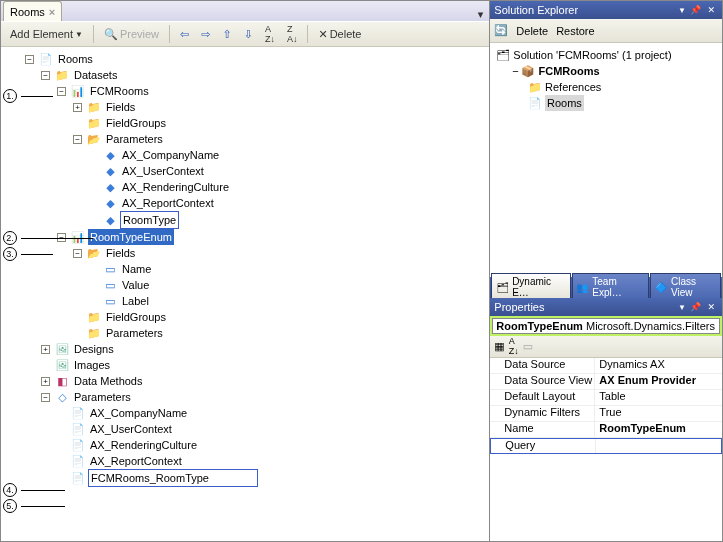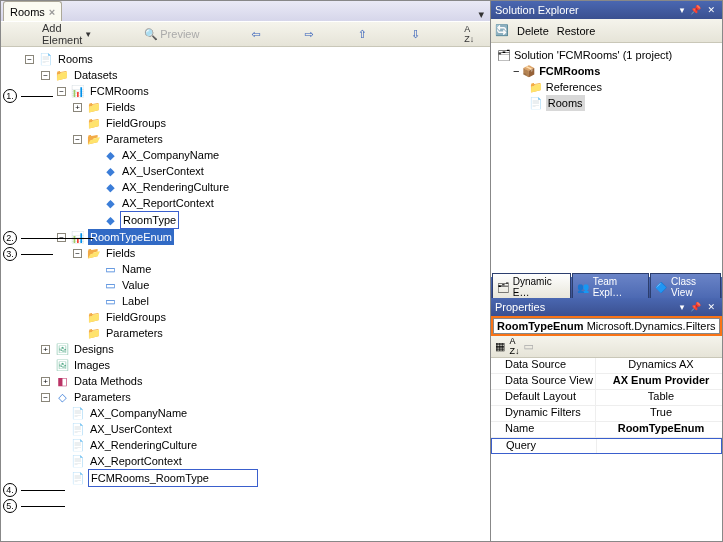--- a/index.html
+++ b/index.html
@@ -1,26 +1,26 @@
 <!DOCTYPE html>
 <html><head>
 <meta charset="utf-8">
 <style>
 * { box-sizing: border-box; margin: 0; padding: 0; }
 body { font-family: Tahoma, "Segoe UI", sans-serif; font-size: 11px; background: #fff; color: #000; width: 723px; height: 542px; overflow: hidden; position: relative; }
 .root { display: flex; width: 723px; height: 542px; border: 1px solid #888; }
 .left-pane { width: 490px; display: flex; flex-direction: column; border-right: 1px solid #888; }
-.right-pane { width: 232px; display: flex; flex-direction: column; background: #f97316; }
+.right-pane { width: 232px; display: flex; flex-direction: column; background: #bef264; }
 .tab-bar { height: 20px; background: linear-gradient(#eaeaf6, #d6d6ea); display: flex; align-items: flex-end; }
 .tab { height: 20px; padding: 2px 6px; background: #fbfbf2; border: 1px solid #aca899; border-bottom: none; border-top-left-radius:3px; border-top-right-radius:3px; display: flex; align-items: center; gap:4px; margin-left:2px;}
 .tab .x { color:#999; font-weight:bold; cursor:default; }
 .tab-bar .spacer { flex:1; }
 .dropdown-arrow { color:#fff; padding:0 6px; }
 .toolbar { height: 26px; background: linear-gradient(#f5f4ec, #e6e4d8); border-top:1px solid #fff; border-bottom:1px solid #c9c7b8; display:flex; align-items:center; padding:0 4px; gap:2px; }
-.toolbar .btn { padding: 2px 4px; display:flex; align-items:center; gap:2px; color:#333; border:1px solid transparent;margin-left:32px; }
+.toolbar .btn { padding: 2px 4px; display:flex; align-items:center; gap:2px; color:#333; border:1px solid transparent; }
 .toolbar .btn.disabled { color:#aaa; }
 .toolbar .sep { width:1px; height:18px; background:#c0beb0; margin:0 3px; }
 .toolbar .caret { font-size:8px; }
 .tree { flex:1; overflow:auto; padding: 4px 0 4px 4px; position:relative; background:#fff; font-size:11px; }
 .tree ul { list-style:none; padding-left:16px; }
 .tree > ul { padding-left:20px; }
 .tree li { white-space:nowrap; line-height:16px; display:flex; align-items:center; gap:2px; }
 .tree li > .label { padding:0 2px; }
 .tree .box { width:9px; height:9px; border:1px solid #8a867a; display:inline-flex; align-items:center; justify-content:center; font-size:8px; line-height:7px; color:#000; background:#fff; margin-right:3px; }
 .tree .icon { width:15px; height:14px; display:inline-flex; align-items:center; justify-content:center; font-size:11px; }
@@ -40,21 +40,21 @@
 .tab-strip { height:21px; background:linear-gradient(#4a67b1,#3a5090); display:flex; align-items:center; gap:1px; padding:1px;}
 .tab-strip .t { padding:2px 4px; font-size:10px; color:#fff; background:linear-gradient(#6a84c7,#4a67b1); border:1px solid #2c3e6e; display:flex; align-items:center; gap:3px; }
 .tab-strip .t.active { background:linear-gradient(#fefefe,#e6e4d8); color:#000; }
 .prop-panel { display:flex; flex-direction:column; flex:1; }
 .prop-combo { background:#fff; border:1px solid #888; margin:2px; padding:1px 3px; font-size:11px; display:flex; align-items:center;}
 .prop-combo .bold { font-weight:bold; }
 .prop-tb { height:22px; background:linear-gradient(#f5f4ec,#e6e4d8); display:flex; align-items:center; gap:4px; padding:0 4px; border-bottom:1px solid #c9c7b8;}
 .prop-grid { flex:1; background:#fff; }
 .prop-grid .row { display:flex; height:16px; border-bottom:1px solid #eee; }
 .prop-grid .keycol { width:105px; padding-left:14px; background:#fff; border-right:1px solid #eee;}
-.prop-grid .valcol { flex:1; padding-left:4px;text-align:center;}
+.prop-grid .valcol { flex:1; padding-left:4px;}
 .prop-grid .hl-row { border:1px solid #3a5fcd; }
 .sel-gray { background:#d8d8d8; padding:0 2px; }
 .small-icon { display:inline-block; width:14px; text-align:center; }
 </style>
 </head>
 <body>
 
 <div class="root">
 
   <div class="left-pane">

